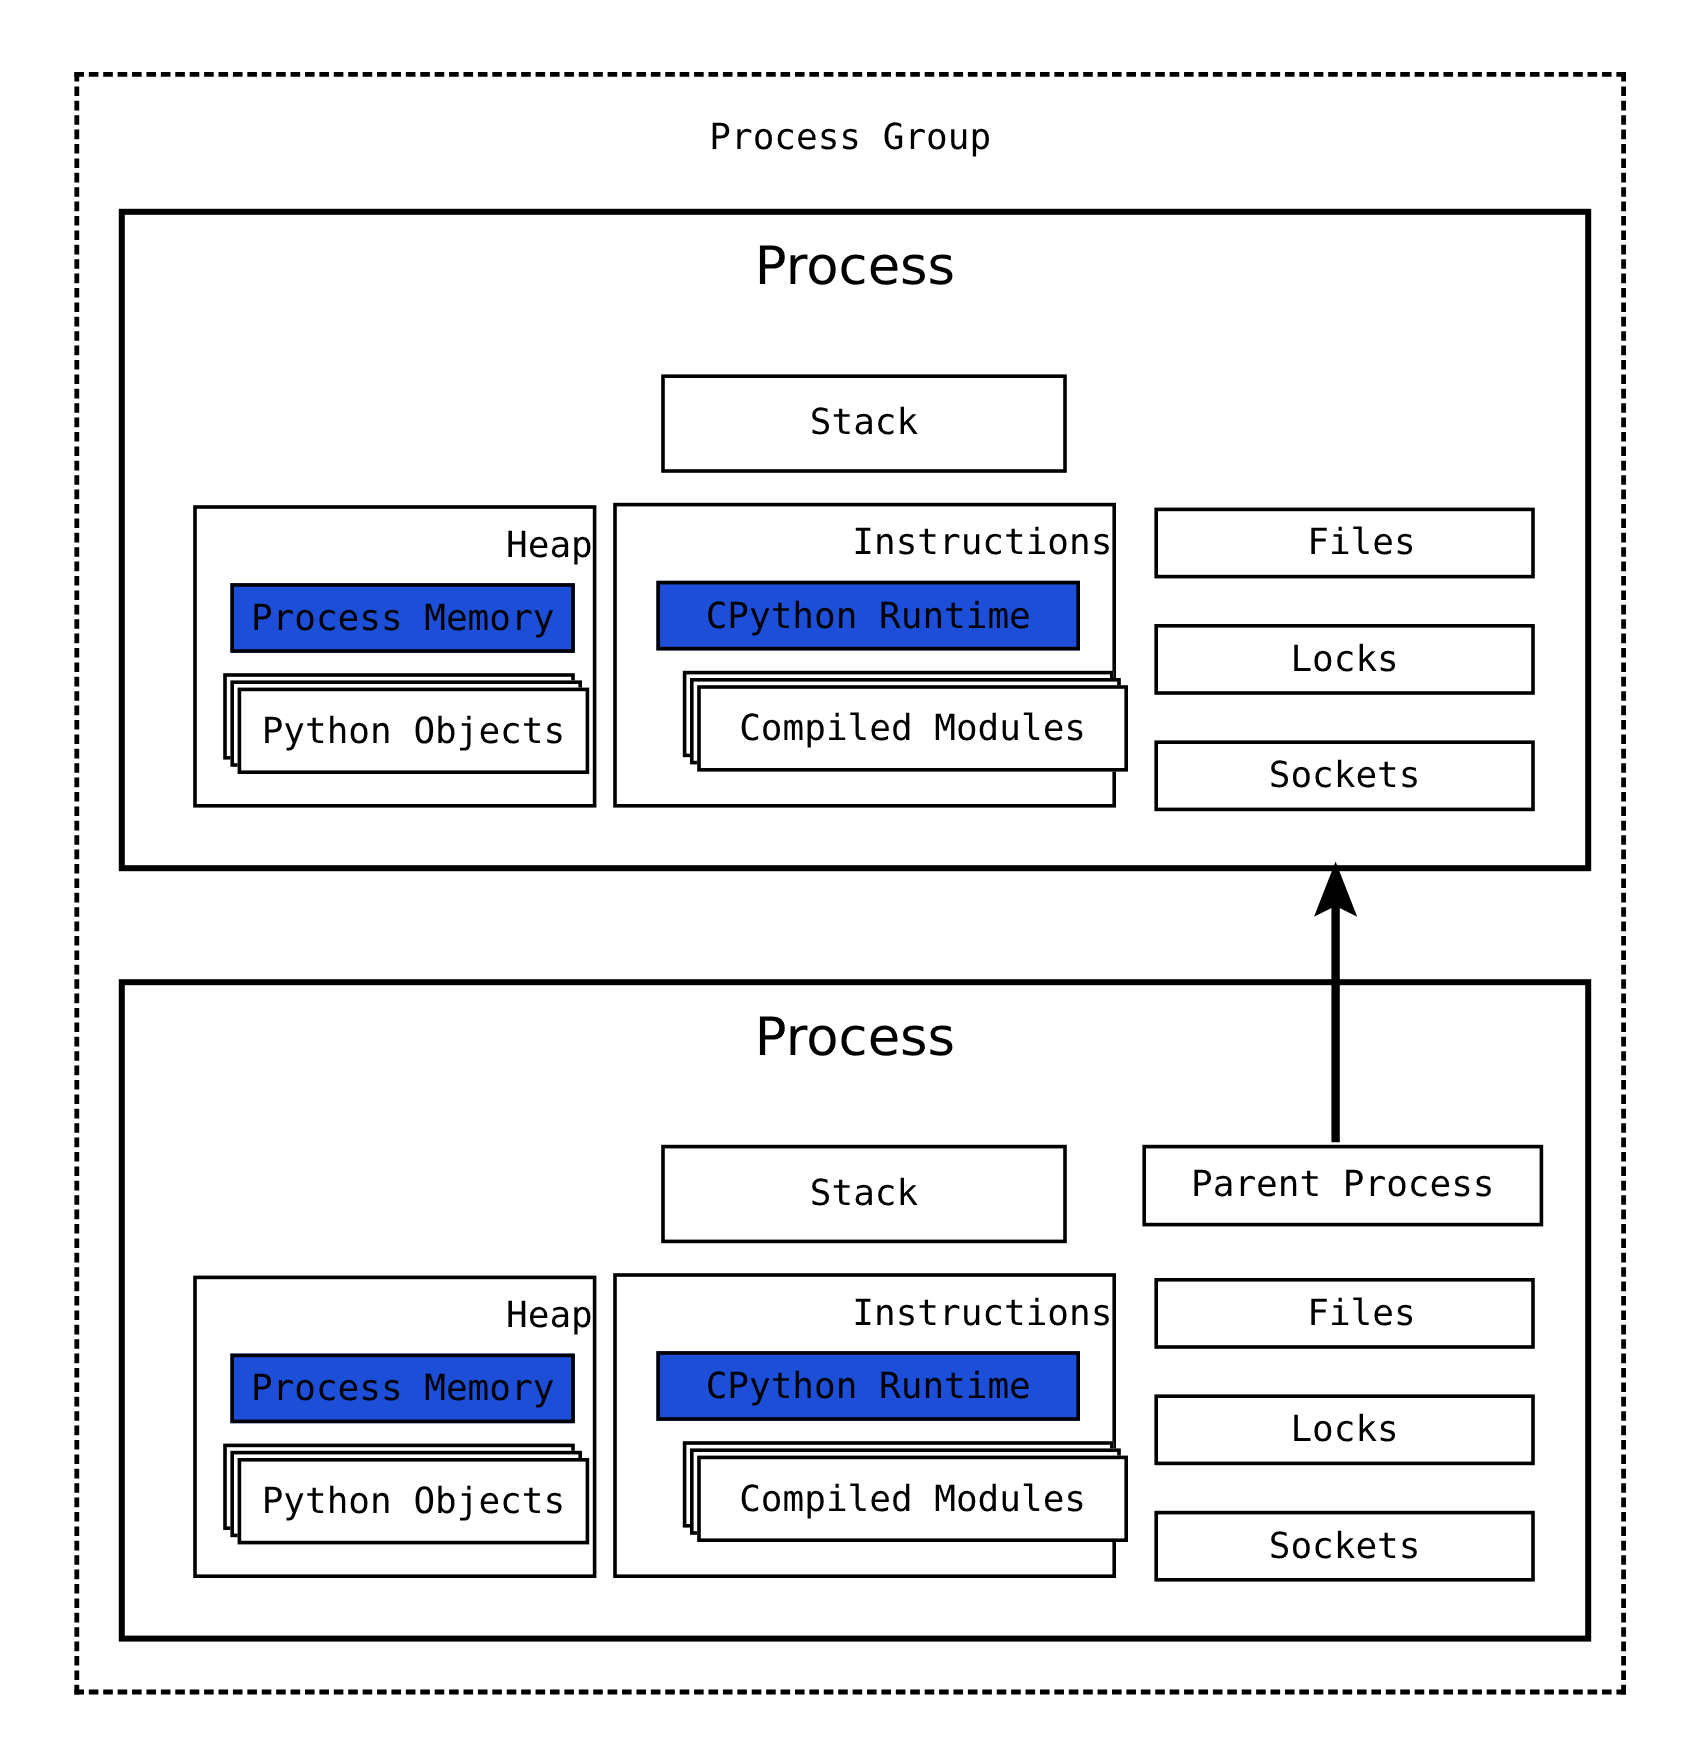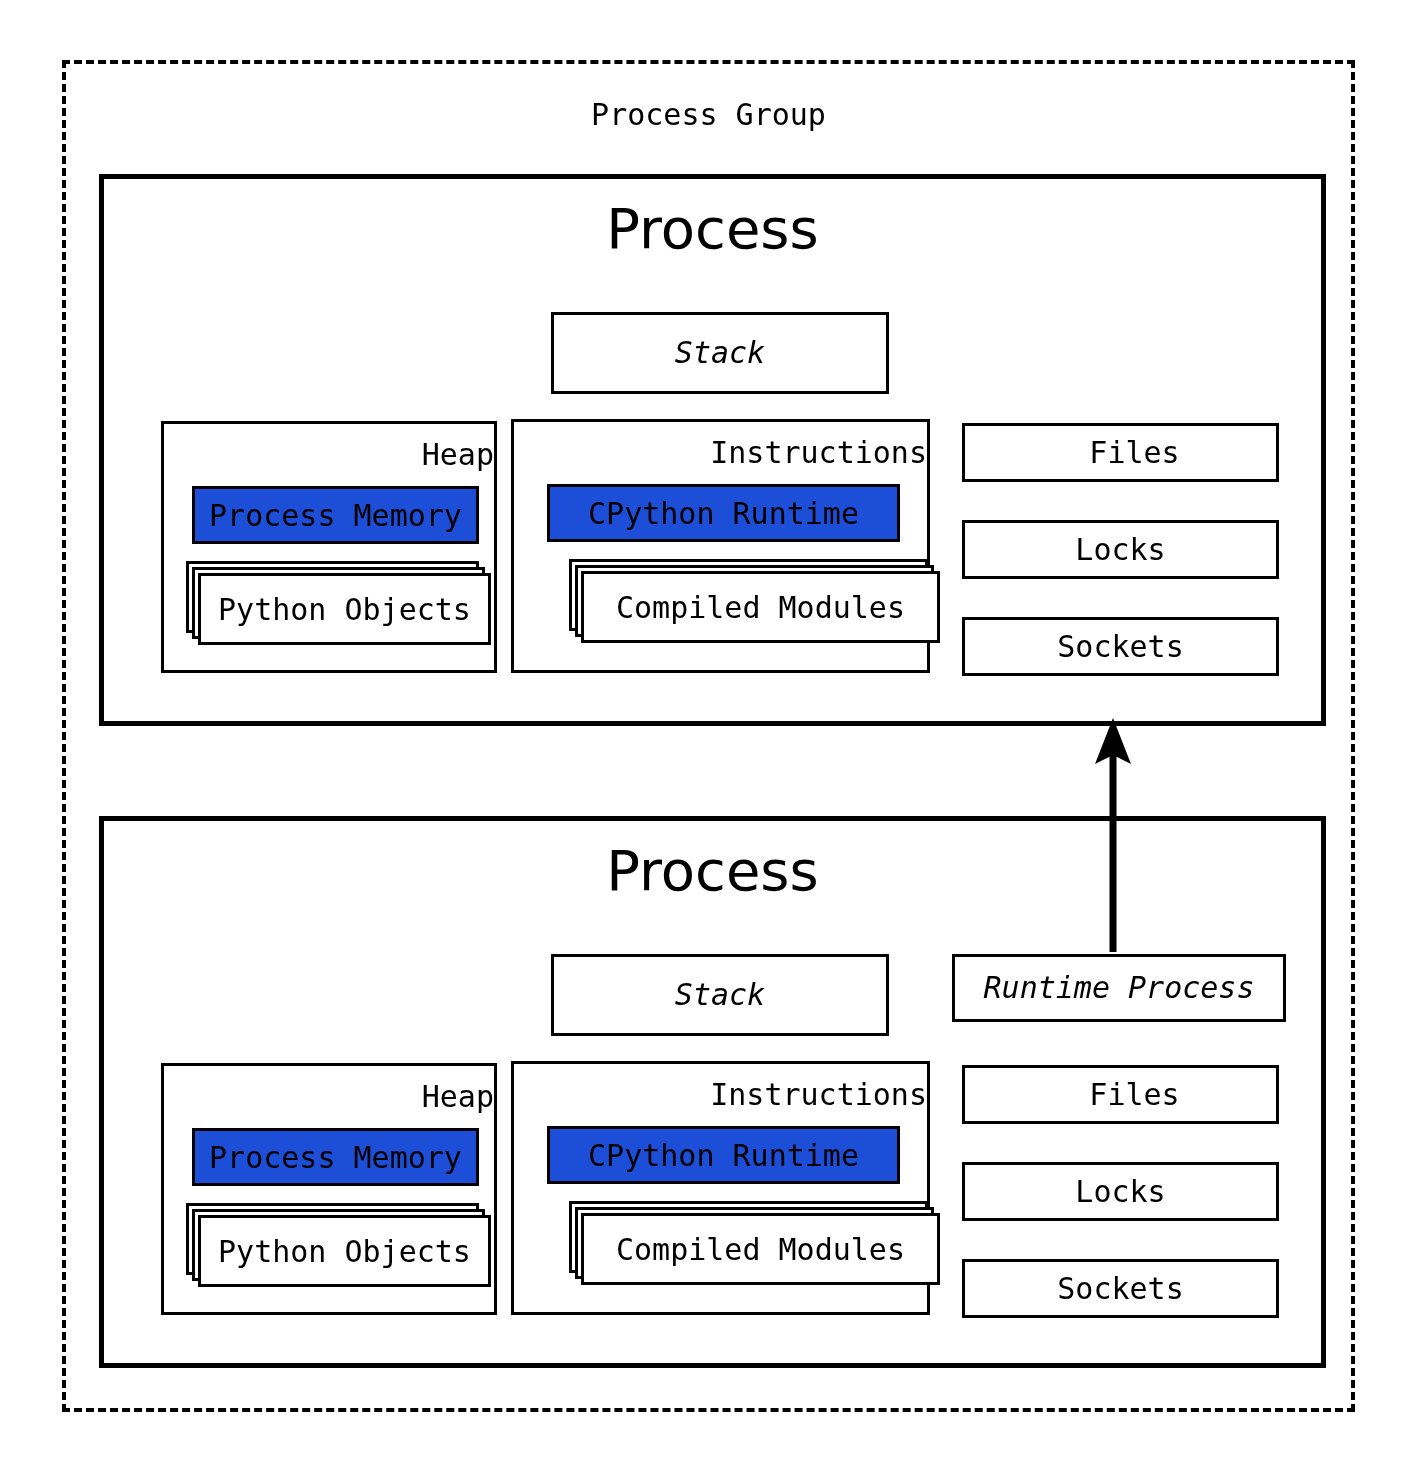--- a/index.html
+++ b/index.html
@@ -50,36 +50,35 @@
   .process-box.top    { top: 110px; height: 552px; }
   .process-box.bottom { top: 752px; height: 552px; }
 
   .process-title {
     position: absolute;
     left: 0;
     top: 22px;
     width: 100%;
     text-align: center;
     font-family: "DejaVu Sans", "Liberation Sans", sans-serif;
-    font-size: 56px;
+    font-size: 44px;
     line-height: 1;
     white-space: pre;
   }
 
   
   .box {
     position: absolute;
     border: 3px solid #000000;
     box-sizing: border-box;
     background: #ffffff;
     display: flex;
     align-items: center;
     justify-content: center;
     white-space: pre;
-    font-style: italic;
   }
   .box > .label { line-height: 1; }
 
   
   .stack-box {
     left: 447px;
     top: 133px;
     width: 338px;
     height: 82px;
     font-size: 30px;
@@ -240,21 +239,21 @@
 
   <div class="process-box bottom">
 
     <div class="process-title">Process</div>
 
     <div class="box stack-box">
       <span class="label">Stack</span>
     </div>
 
     <div class="box parent-box">
-      <span class="label">Runtime Process</span>
+      <span class="label">Parent Process</span>
     </div>
 
     <div class="group-box heap-box">
       <div class="group-title">Heap</div>
       <div class="inner-box">
         <span class="label">Process Memory</span>
       </div>
       <div class="stacked">
         <div class="layer l3"></div>
         <div class="layer l2"></div>

